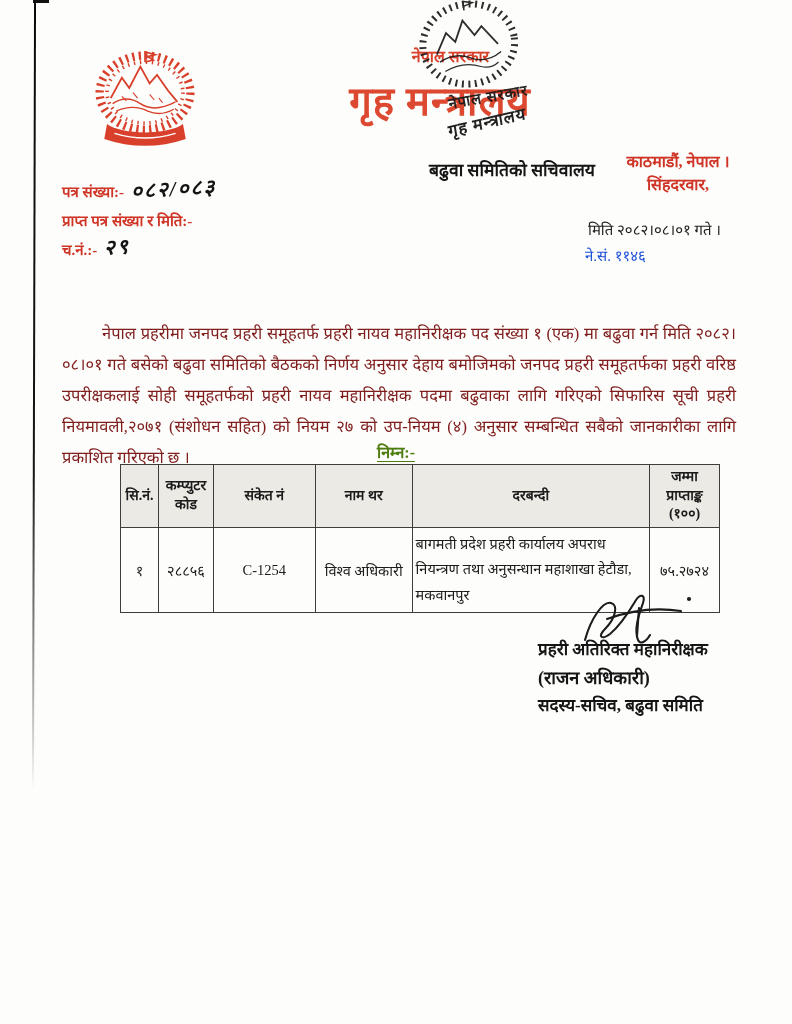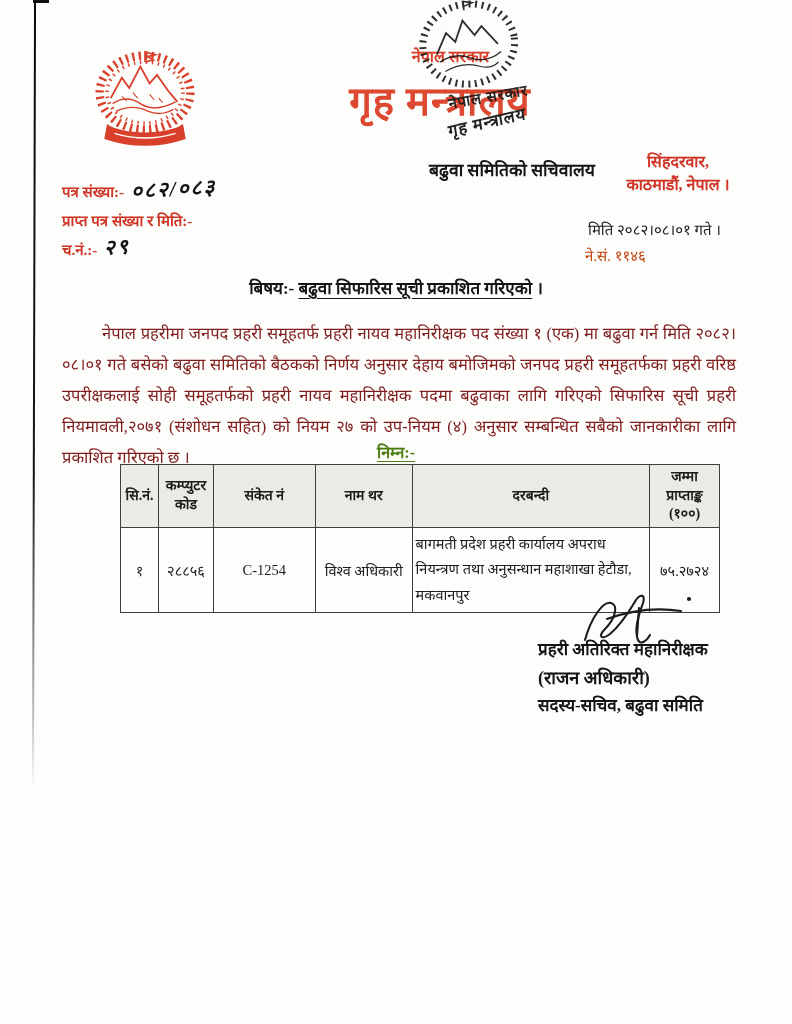--- a/index.html
+++ b/index.html
@@ -40,21 +40,21 @@
     font-size:15px;line-height:29px;}
   .hand{
     display:inline-block;font-style:italic;font-weight:600;color:#141414;
     font-size:21px;letter-spacing:2px;margin-left:7px;transform:rotate(-3deg);
     position:relative;top:-1px;line-height:1;
   }
   
   .addr-block{position:absolute;left:596px;top:150px;width:164px;text-align:center;
     color:#cf3526;font-weight:bold;font-size:16px;line-height:23px;}
   .date-line{position:absolute;left:588px;top:219px;font-size:15px;color:#222;}
-  .era-line{position:absolute;left:585px;top:245px;font-size:15px;color:#c2410c;}
+  .era-line{position:absolute;left:585px;top:245px;font-size:15px;color:#1d4ed8;}
   
   .subject{position:absolute;left:146px;top:276px;width:500px;text-align:center;
     font-weight:bold;font-size:17px;color:#151515;}
   .subject .u{text-decoration:underline;text-underline-offset:4px;}
   
   .body-par{position:absolute;left:62px;top:318px;width:674px;
     font-size:16.5px;line-height:31px;text-align:justify;text-indent:40px;color:#7f1d1d;}
   
   .nimna{position:absolute;left:336px;top:441px;width:120px;text-align:center;
     font-weight:bold;font-size:16px;text-decoration:underline;text-underline-offset:3px;color:#4d7c0f;}
@@ -115,29 +115,26 @@
     <div>
       <span>पत्र संख्या:-</span><span class="hand">०८२/०८३</span>
     </div>
     <div>प्राप्त पत्र संख्या र मिति:-</div>
     <div>
       <span>च.नं.:-</span><span class="hand">२९</span>
     </div>
   </div>
 
   <div class="addr-block">
+    <div>काठमाडौं, नेपाल ।</div>
     <div>सिंहदरवार,</div>
-    <div>काठमाडौं, नेपाल ।</div>
   </div>
   <div class="date-line">मिति २०८२।०८।०१ गते  ।</div>
   <div class="era-line">ने.सं. ११४६</div>
 
-  <div class="subject">
-    <span>बिषय:- </span><span class="u">बढुवा सिफारिस सूची प्रकाशित गरिएको</span><span> ।</span>
-  </div>
 
   <div class="body-par">नेपाल प्रहरीमा जनपद प्रहरी समूहतर्फ प्रहरी नायव महानिरीक्षक पद संख्या १ (एक) मा बढुवा गर्न मिति २०८२।०८।०१ गते बसेको बढुवा समितिको बैठकको निर्णय अनुसार देहाय बमोजिमको जनपद प्रहरी समूहतर्फका प्रहरी वरिष्ठ उपरीक्षकलाई सोही समूहतर्फको प्रहरी नायव महानिरीक्षक पदमा बढुवाका लागि गरिएको सिफारिस सूची प्रहरी नियमावली,२०७१ (संशोधन सहित) को नियम २७ को उप-नियम (४) अनुसार सम्बन्धित सबैको जानकारीका लागि प्रकाशित गरिएको छ ।</div>
 
   <div class="nimna">निम्न:-</div>
 
   <table class="list">
     <colgroup>
       <col style="width:38px">
         <col style="width:55px">
         <col style="width:102px">

